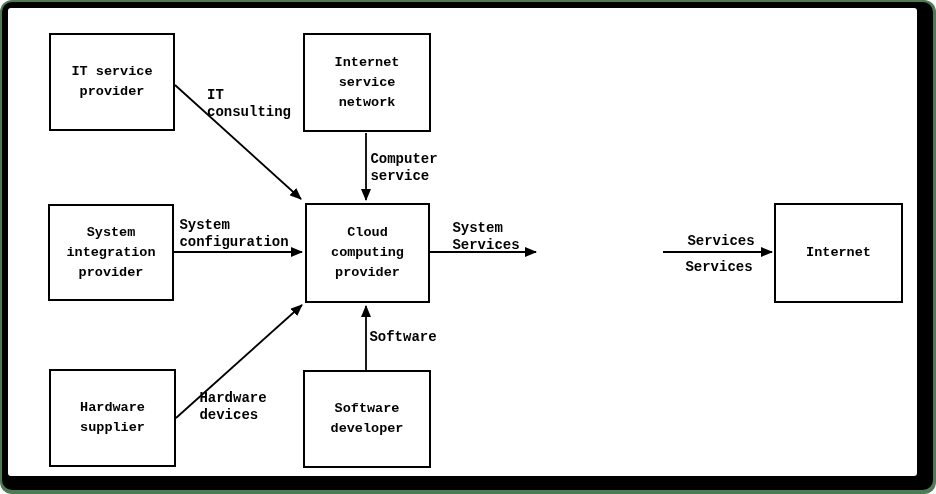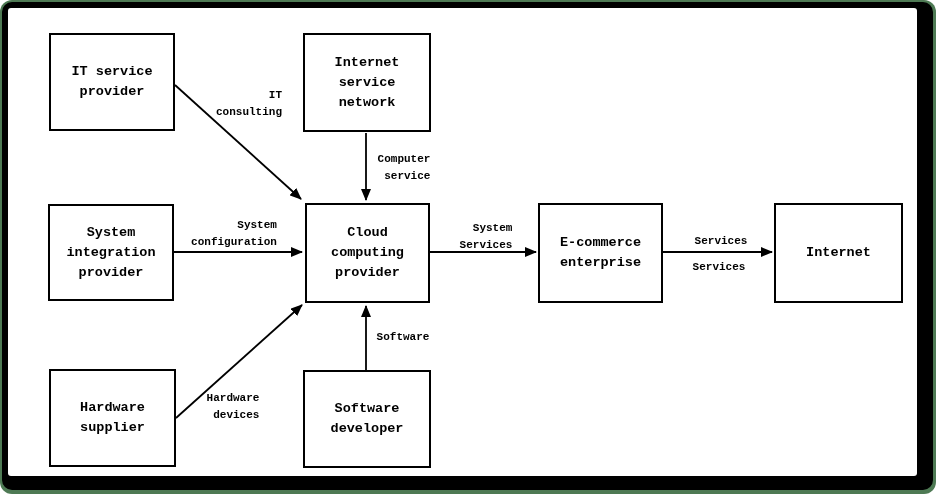--- a/index.html
+++ b/index.html
@@ -43,22 +43,22 @@
     justify-content: center;
     text-align: center;
     font-size: 13.5px;
     line-height: 20px;
     font-weight: bold;
     white-space: pre-line;
   }
   .edge-label {
     position: absolute;
     transform: translate(-50%, -50%);
-    text-align: right;
-    font-size: 11px;
+    text-align: left;
+    font-size: 14px;
     line-height: 16.5px;
     font-weight: bold;
     white-space: pre-line;
   }
 </style>
 </head>
 <body>
 
 <div class="stage">
   <div class="black-frame"></div>
@@ -92,22 +92,20 @@
 
   <div class="node" style="left:49px; top:369px; width:127px; height:98px;">Hardware
 supplier</div>
 
   <div class="node" style="left:305px; top:203px; width:125px; height:100px;">Cloud computing
 provider</div>
 
   <div class="node" style="left:303px; top:370px; width:128px; height:98px;">Software
 developer</div>
 
-  <div class="node" style="left:538px; top:203px; width:125px; height:100px;">E-commerce
-enterprise</div>
 
   <div class="node" style="left:774px; top:203px; width:129px; height:100px;">Internet</div>
 
   <div class="edge-label" style="left:249px; top:103px;">IT
 consulting</div>
 
   <div class="edge-label" style="left:404px; top:167px;">Computer
 service</div>
 
   <div class="edge-label" style="left:234px; top:233px;">System

